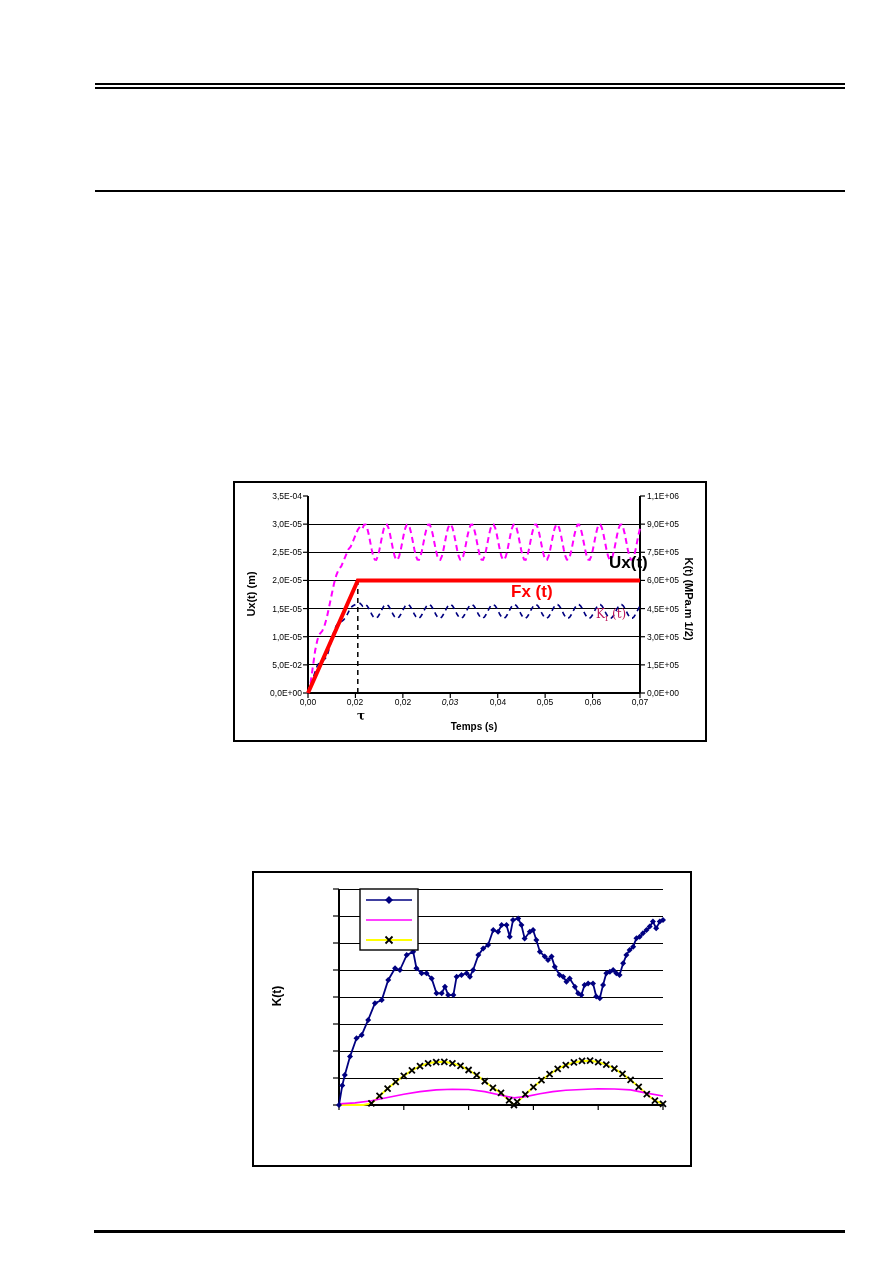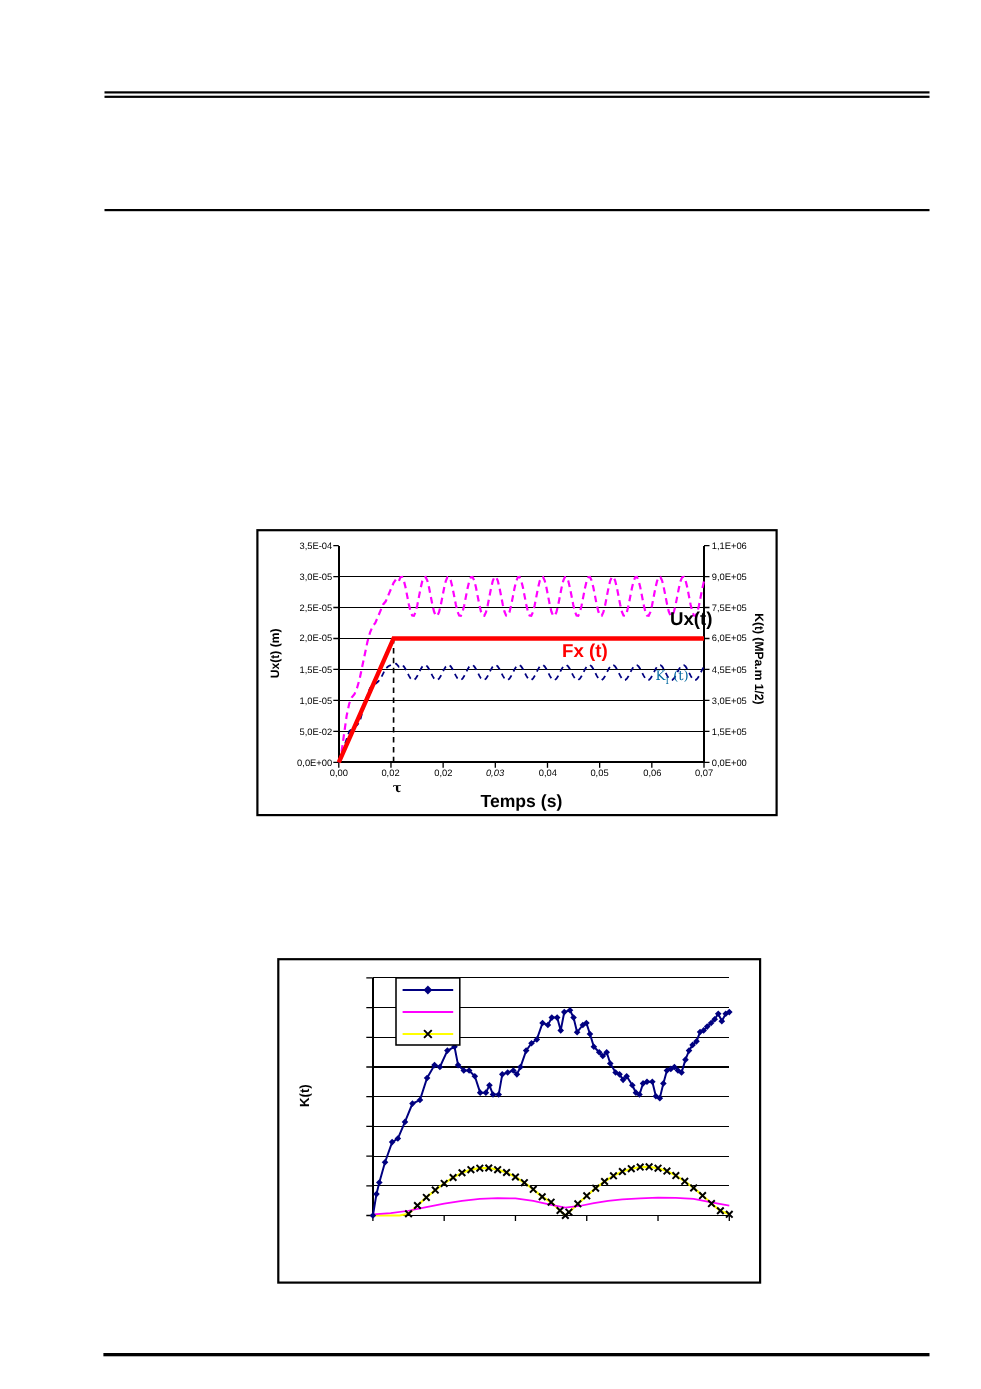--- a/index.html
+++ b/index.html
@@ -11,21 +11,21 @@
   .figure{position:absolute;background:#fff;border:2px solid #000;}
   #fig1{left:233px;top:481px;width:470px;height:257px;}
   #fig2{left:252px;top:871px;width:436px;height:292px;}
   .figure svg{position:absolute;left:0;top:0;}
   .ticklab{position:absolute;font-size:8.5px;line-height:10px;color:#000;white-space:nowrap;}
   .axis-title{position:absolute;font-weight:bold;font-size:11px;white-space:nowrap;text-align:center;}
   .vtext-ccw{transform:rotate(-90deg);}
   .vtext-cw{transform:rotate(90deg);}
   .slabel{position:absolute;font-weight:bold;font-size:17px;white-space:nowrap;}
   .slabel sub{font-size:8px;}
-  .xtitle{position:absolute;font-weight:bold;font-size:16px;text-align:center;}
+  .xtitle{position:absolute;font-weight:bold;font-size:10px;text-align:center;}
   .tau{position:absolute;font-weight:bold;font-size:12px;font-family:"DejaVu Serif",serif;}
 </style>
 </head>
 <body>
 
 <div class="page">
 
   <div class="rule-double"></div>
   <div class="rule" style="left:95px;top:190px;width:750px;height:2px;"></div>
 
@@ -70,21 +70,21 @@
         <polyline stroke="#ff0000" stroke-width="4" points="73.00,210.00 122.80,97.43 405.00,97.43" fill="none"></polyline>
       </svg>
 
     <div class="axis-title vtext-ccw" style="left:-29px;top:105px;width:90px;height:12px;">Ux(t) (m)</div>
     <div class="axis-title vtext-cw" style="left:404px;top:110px;width:100px;height:12px;">K(t) (MPa.m 1/2)</div>
     <div class="xtitle" style="left:189px;top:238px;width:100px;">Temps (s)</div>
     <div class="tau" style="left:122px;top:226px;">τ</div>
 
     <div class="slabel" style="left:374px;top:70px;color:#000;">Ux(t)</div>
     <div class="slabel" style="left:276px;top:99px;color:#ff0000;">Fx (t)</div>
-    <div class="slabel" style="left:361px;top:124px;color:#0369a1;font-weight:normal;font-size:12px;font-family:'DejaVu Serif',serif;"><span>K</span><sub>I</sub><span> (t)</span></div>
+    <div class="slabel" style="left:361px;top:124px;color:#be185d;font-weight:normal;font-size:12px;font-family:'DejaVu Serif',serif;"><span>K</span><sub>I</sub><span> (t)</span></div>
 
     <div id="c1-labels">
         <span class="ticklab" style="left:25px;top:8px;width:42px;text-align:right;">3,5E-04</span>
         <span class="ticklab" style="left:25px;top:36px;width:42px;text-align:right;">3,0E-05</span>
         <span class="ticklab" style="left:25px;top:64px;width:42px;text-align:right;">2,5E-05</span>
         <span class="ticklab" style="left:25px;top:92px;width:42px;text-align:right;">2,0E-05</span>
         <span class="ticklab" style="left:25px;top:121px;width:42px;text-align:right;">1,5E-05</span>
         <span class="ticklab" style="left:25px;top:149px;width:42px;text-align:right;">1,0E-05</span>
         <span class="ticklab" style="left:25px;top:177px;width:42px;text-align:right;">5,0E-02</span>
         <span class="ticklab" style="left:25px;top:205px;width:42px;text-align:right;">0,0E+00</span>

